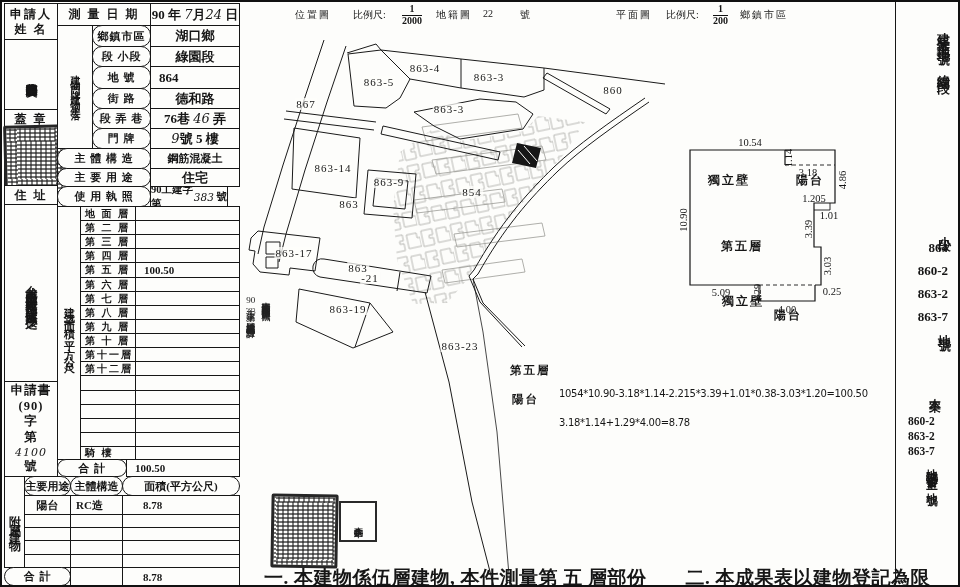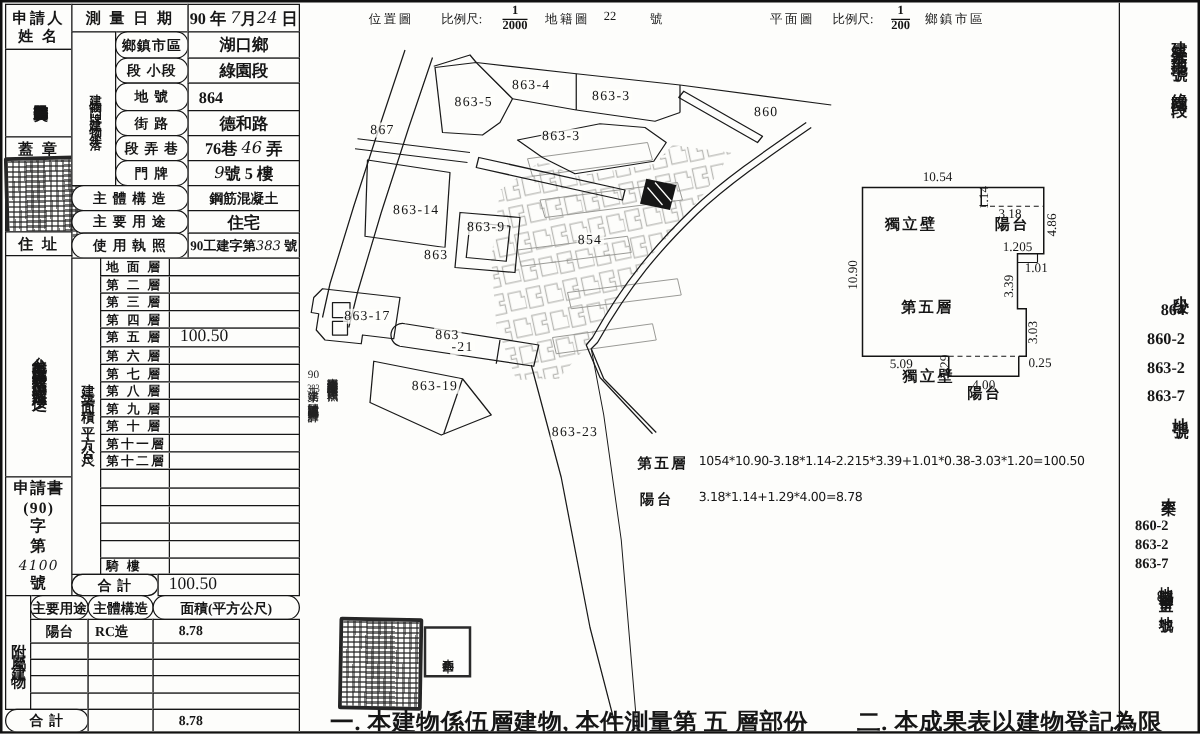--- a/index.html
+++ b/index.html
@@ -14,21 +14,21 @@
   .lab2{font-size:11px;font-weight:700;letter-spacing:1px;border-radius:10px;}
   .val{font-size:13px;font-weight:700;}
   .val-sm{font-size:11px;font-weight:700;}
   .left-val{justify-content:flex-start;padding-left:8px;}
   .hand{font-style:italic;font-weight:400;font-family:"DejaVu Serif",serif;}
   .stack{flex-direction:column;line-height:1.25;}
   .vtx{writing-mode:vertical-rl;}
   .vtx span{display:block;}
   .flr .c{position:absolute;top:0;bottom:0;display:flex;align-items:center;}
   .floor-lab{font-size:10px;font-weight:700;letter-spacing:2px;}
-  .floor-val{font-size:14px;font-weight:400;}
+  .floor-val{font-size:11px;font-weight:700;}
   
   .seal{position:absolute;border:3px solid #262626;border-radius:2px;
         background:
           repeating-linear-gradient(0deg, rgba(30,30,30,0) 0 2px, rgba(30,30,30,.62) 2px 4px),
           repeating-linear-gradient(90deg, rgba(30,30,30,0) 0 3px, rgba(30,30,30,.55) 3px 5px);
         transform:rotate(-1.5deg);}
   .seal-sm{position:absolute;border:2px solid #2a2a2a;display:flex;align-items:center;
         justify-content:center;writing-mode:vertical-rl;font-size:9px;font-weight:700;
         letter-spacing:1px;color:#1d1d1d;background:rgba(255,255,255,.4);}
   
@@ -36,21 +36,21 @@
   .hdr{position:absolute;top:6px;font-size:10px;font-weight:400;letter-spacing:2px;white-space:nowrap;}
   .frac{position:absolute;top:2px;text-align:center;font-size:10px;font-weight:700;line-height:1.05;}
   .frac .num{display:block;border-bottom:1px solid #111;padding:0 3px;}
   .frac .den{display:block;}
   .ml{position:absolute;transform:translate(-50%,-50%);font-size:11px;letter-spacing:1px;
       white-space:nowrap;background:rgba(253,253,251,.75);padding:0 1px;}
   .dim{position:absolute;transform:translate(-50%,-50%);font-size:10.5px;white-space:nowrap;}
   .dimv{position:absolute;transform:translate(-50%,-50%) rotate(-90deg);font-size:10.5px;white-space:nowrap;}
   .dimc{font-size:12px;font-weight:700;letter-spacing:2px;margin-top:22px;}
   .formula{position:absolute;font-size:10px;letter-spacing:-0.3px;white-space:nowrap;
-           font-family:"DejaVu Sans","Liberation Sans",sans-serif;}
+           font-family:"DejaVu Sans","Liberation Sans",sans-serif;margin-top:24px;}
   .formula-lab{position:absolute;font-size:11.5px;font-weight:700;letter-spacing:2px;white-space:nowrap;}
   .footnote{position:absolute;font-size:19px;font-weight:700;letter-spacing:0.5px;white-space:nowrap;}
   
   .sidenote{position:absolute;left:239px;top:293px;height:202px;width:32px;
             writing-mode:vertical-rl;font-size:9px;line-height:1.7;letter-spacing:0.5px;color:#222;}
   .tcy{text-combine-upright:all;}
   
   .rcol{position:absolute;left:893px;top:0;width:65px;height:587px;border-left:1px solid #161616;
         box-sizing:border-box;}
   .rv{position:absolute;writing-mode:vertical-rl;font-weight:700;white-space:nowrap;}
@@ -125,21 +125,21 @@
         <span>號 5 樓</span>
     </div>
 
     <div class="cl lab2" style="left:53px;top:145px;width:94px;height:21px">主 體 構 造</div>
     <div class="cl val-sm" style="left:146px;top:145px;width:90px;height:21px">鋼筋混凝土</div>
 
     <div class="cl lab2" style="left:53px;top:165px;width:94px;height:19px">主 要 用 途</div>
     <div class="cl val" style="left:146px;top:165px;width:90px;height:19px">住宅</div>
 
     <div class="cl lab2" style="left:53px;top:183px;width:94px;height:21px">使 用 執 照</div>
-    <div class="cl val-sm" style="left:146px;top:183px;width:90px;height:21px;font-size:10.5px">
+    <div class="cl val-sm" style="left:146px;top:183px;width:78px;height:21px;font-size:10.5px">
       <span>90工建字第</span><span class="hand">383</span>&nbsp;<span>號</span>
     </div>
 
     <div class="cl vtx" style="left:53px;top:203px;width:24px;height:254px;font-size:11px;font-weight:700;letter-spacing:7px">建築面積（平方公尺）</div>
 
     <div class="cl flr" style="left:76px;top:217px;width:160px;height:15px">
         <div class="c floor-lab" style="left:4px">第 二 層</div>
         <div class="c floor-val" style="left:54px;border-left:1px solid #161616;padding-left:8px;right:0"></div>
       </div>
     <div class="cl flr" style="left:76px;top:203px;width:160px;height:15px">

